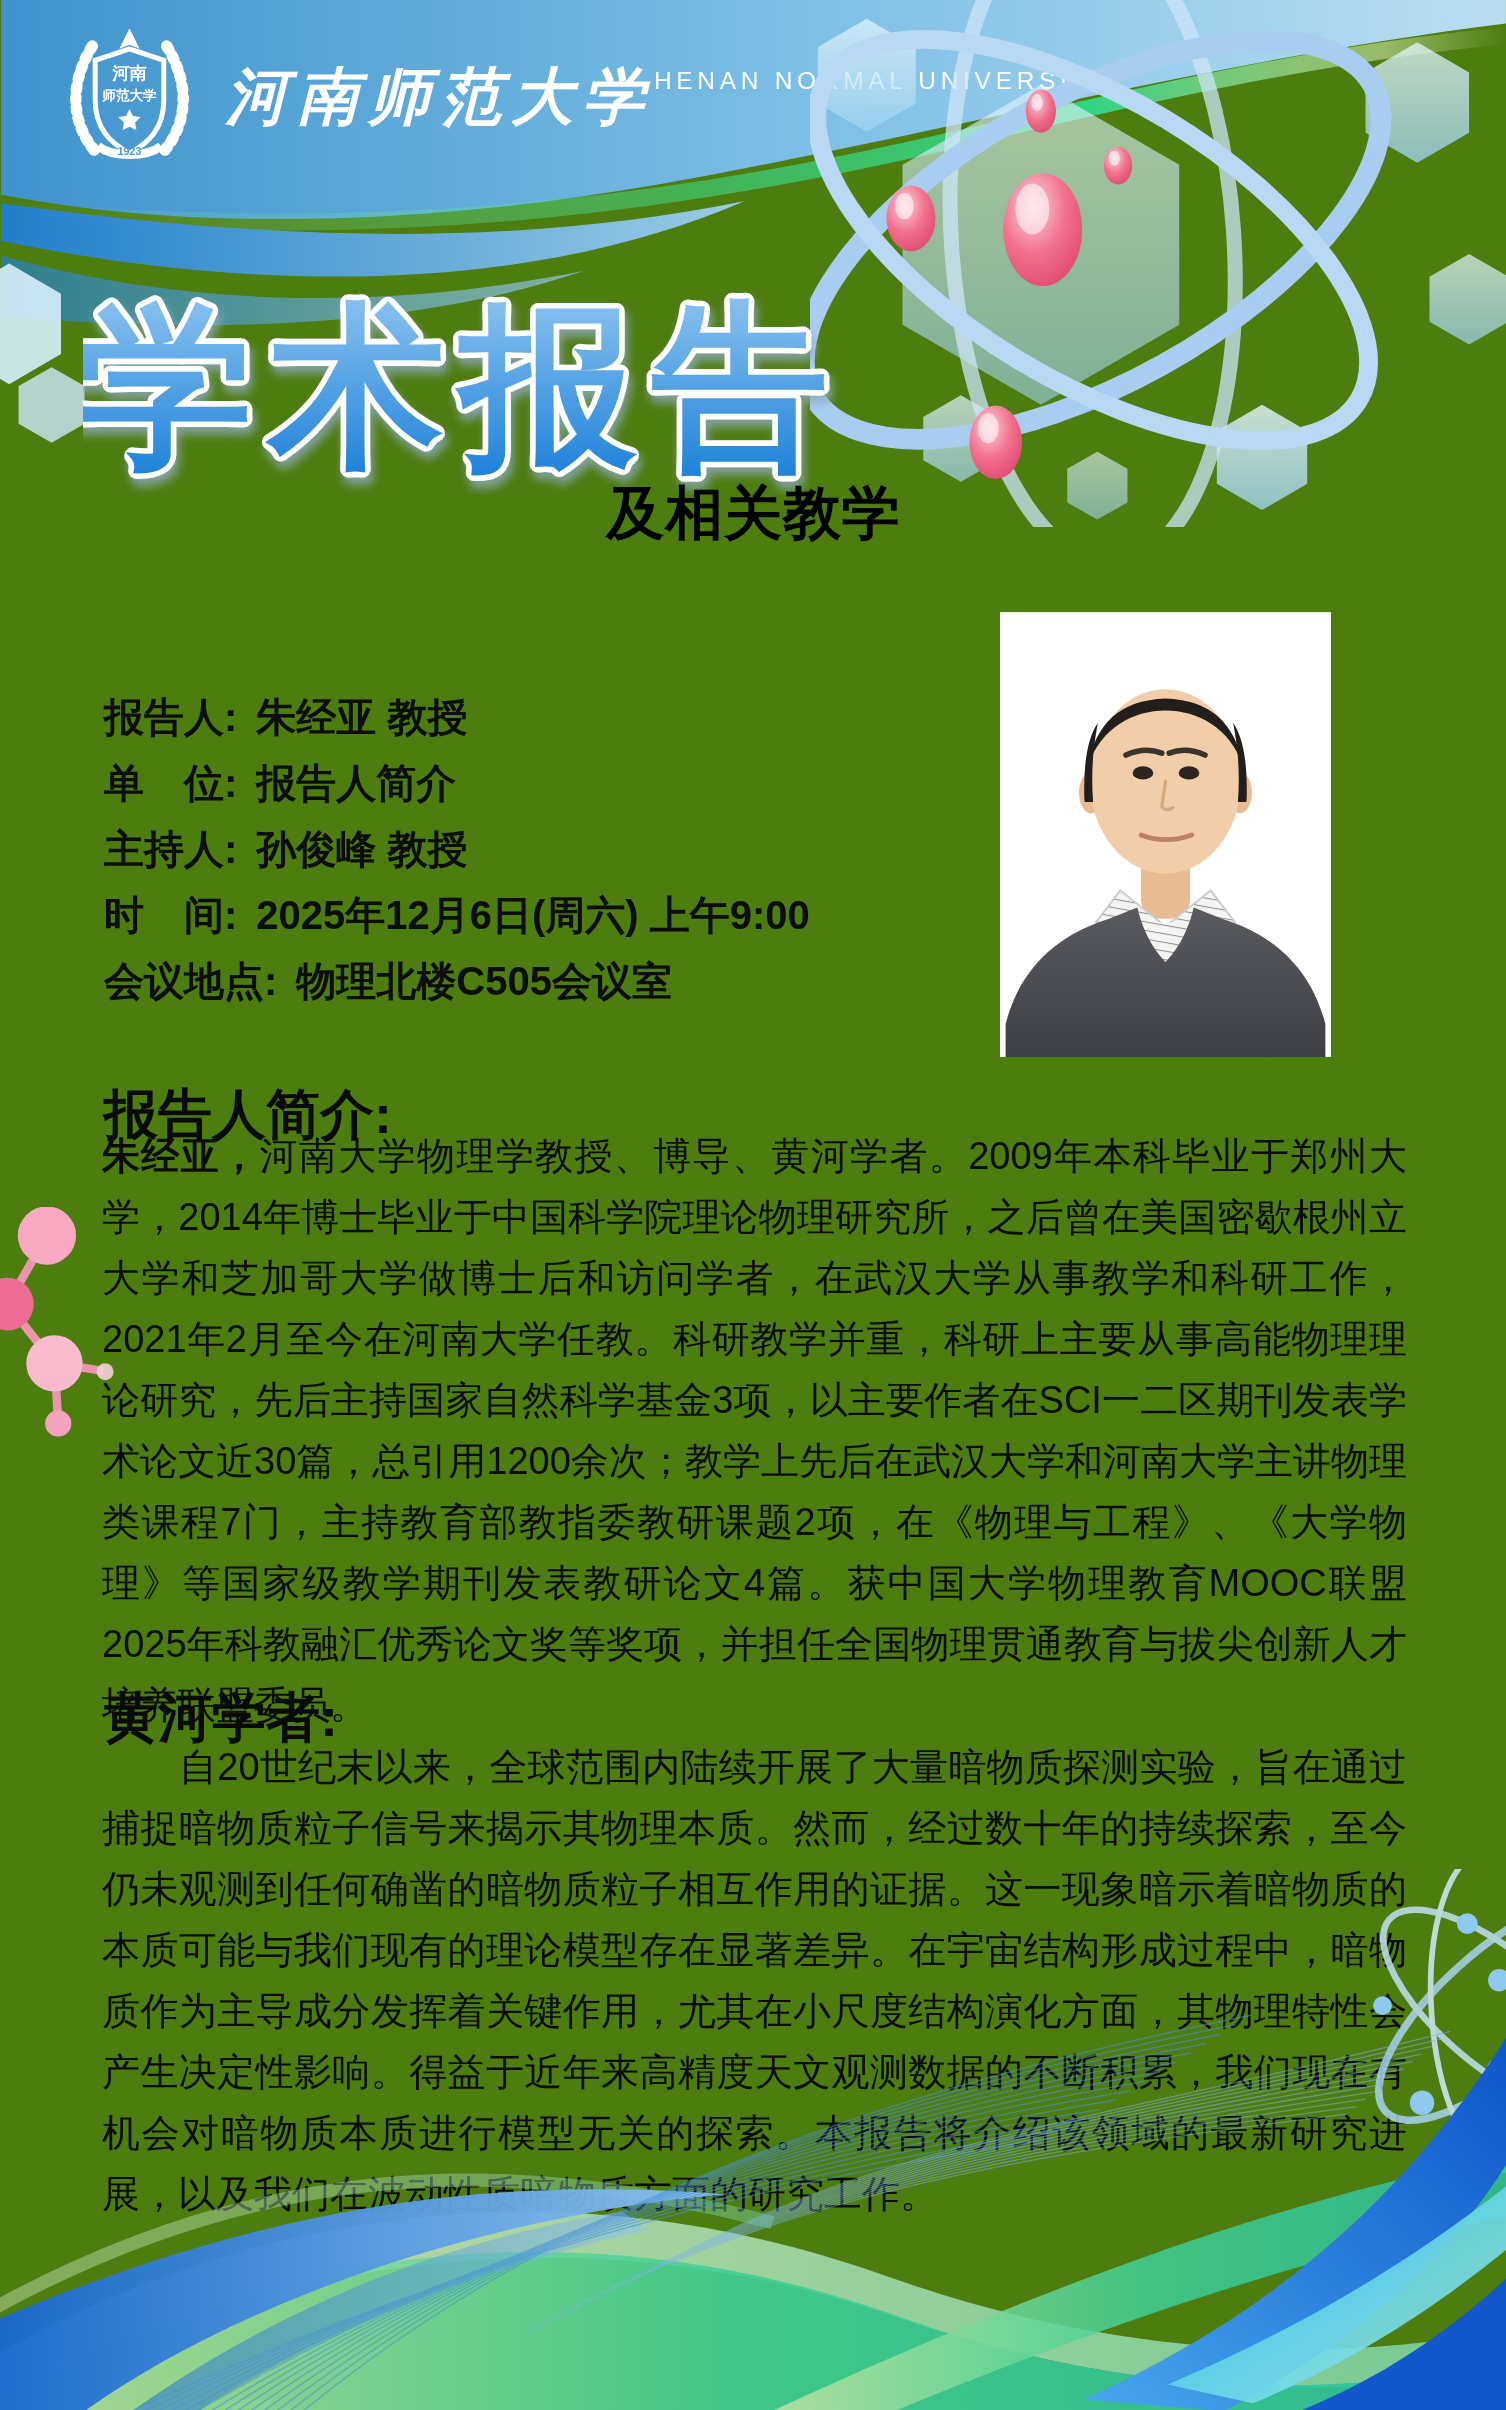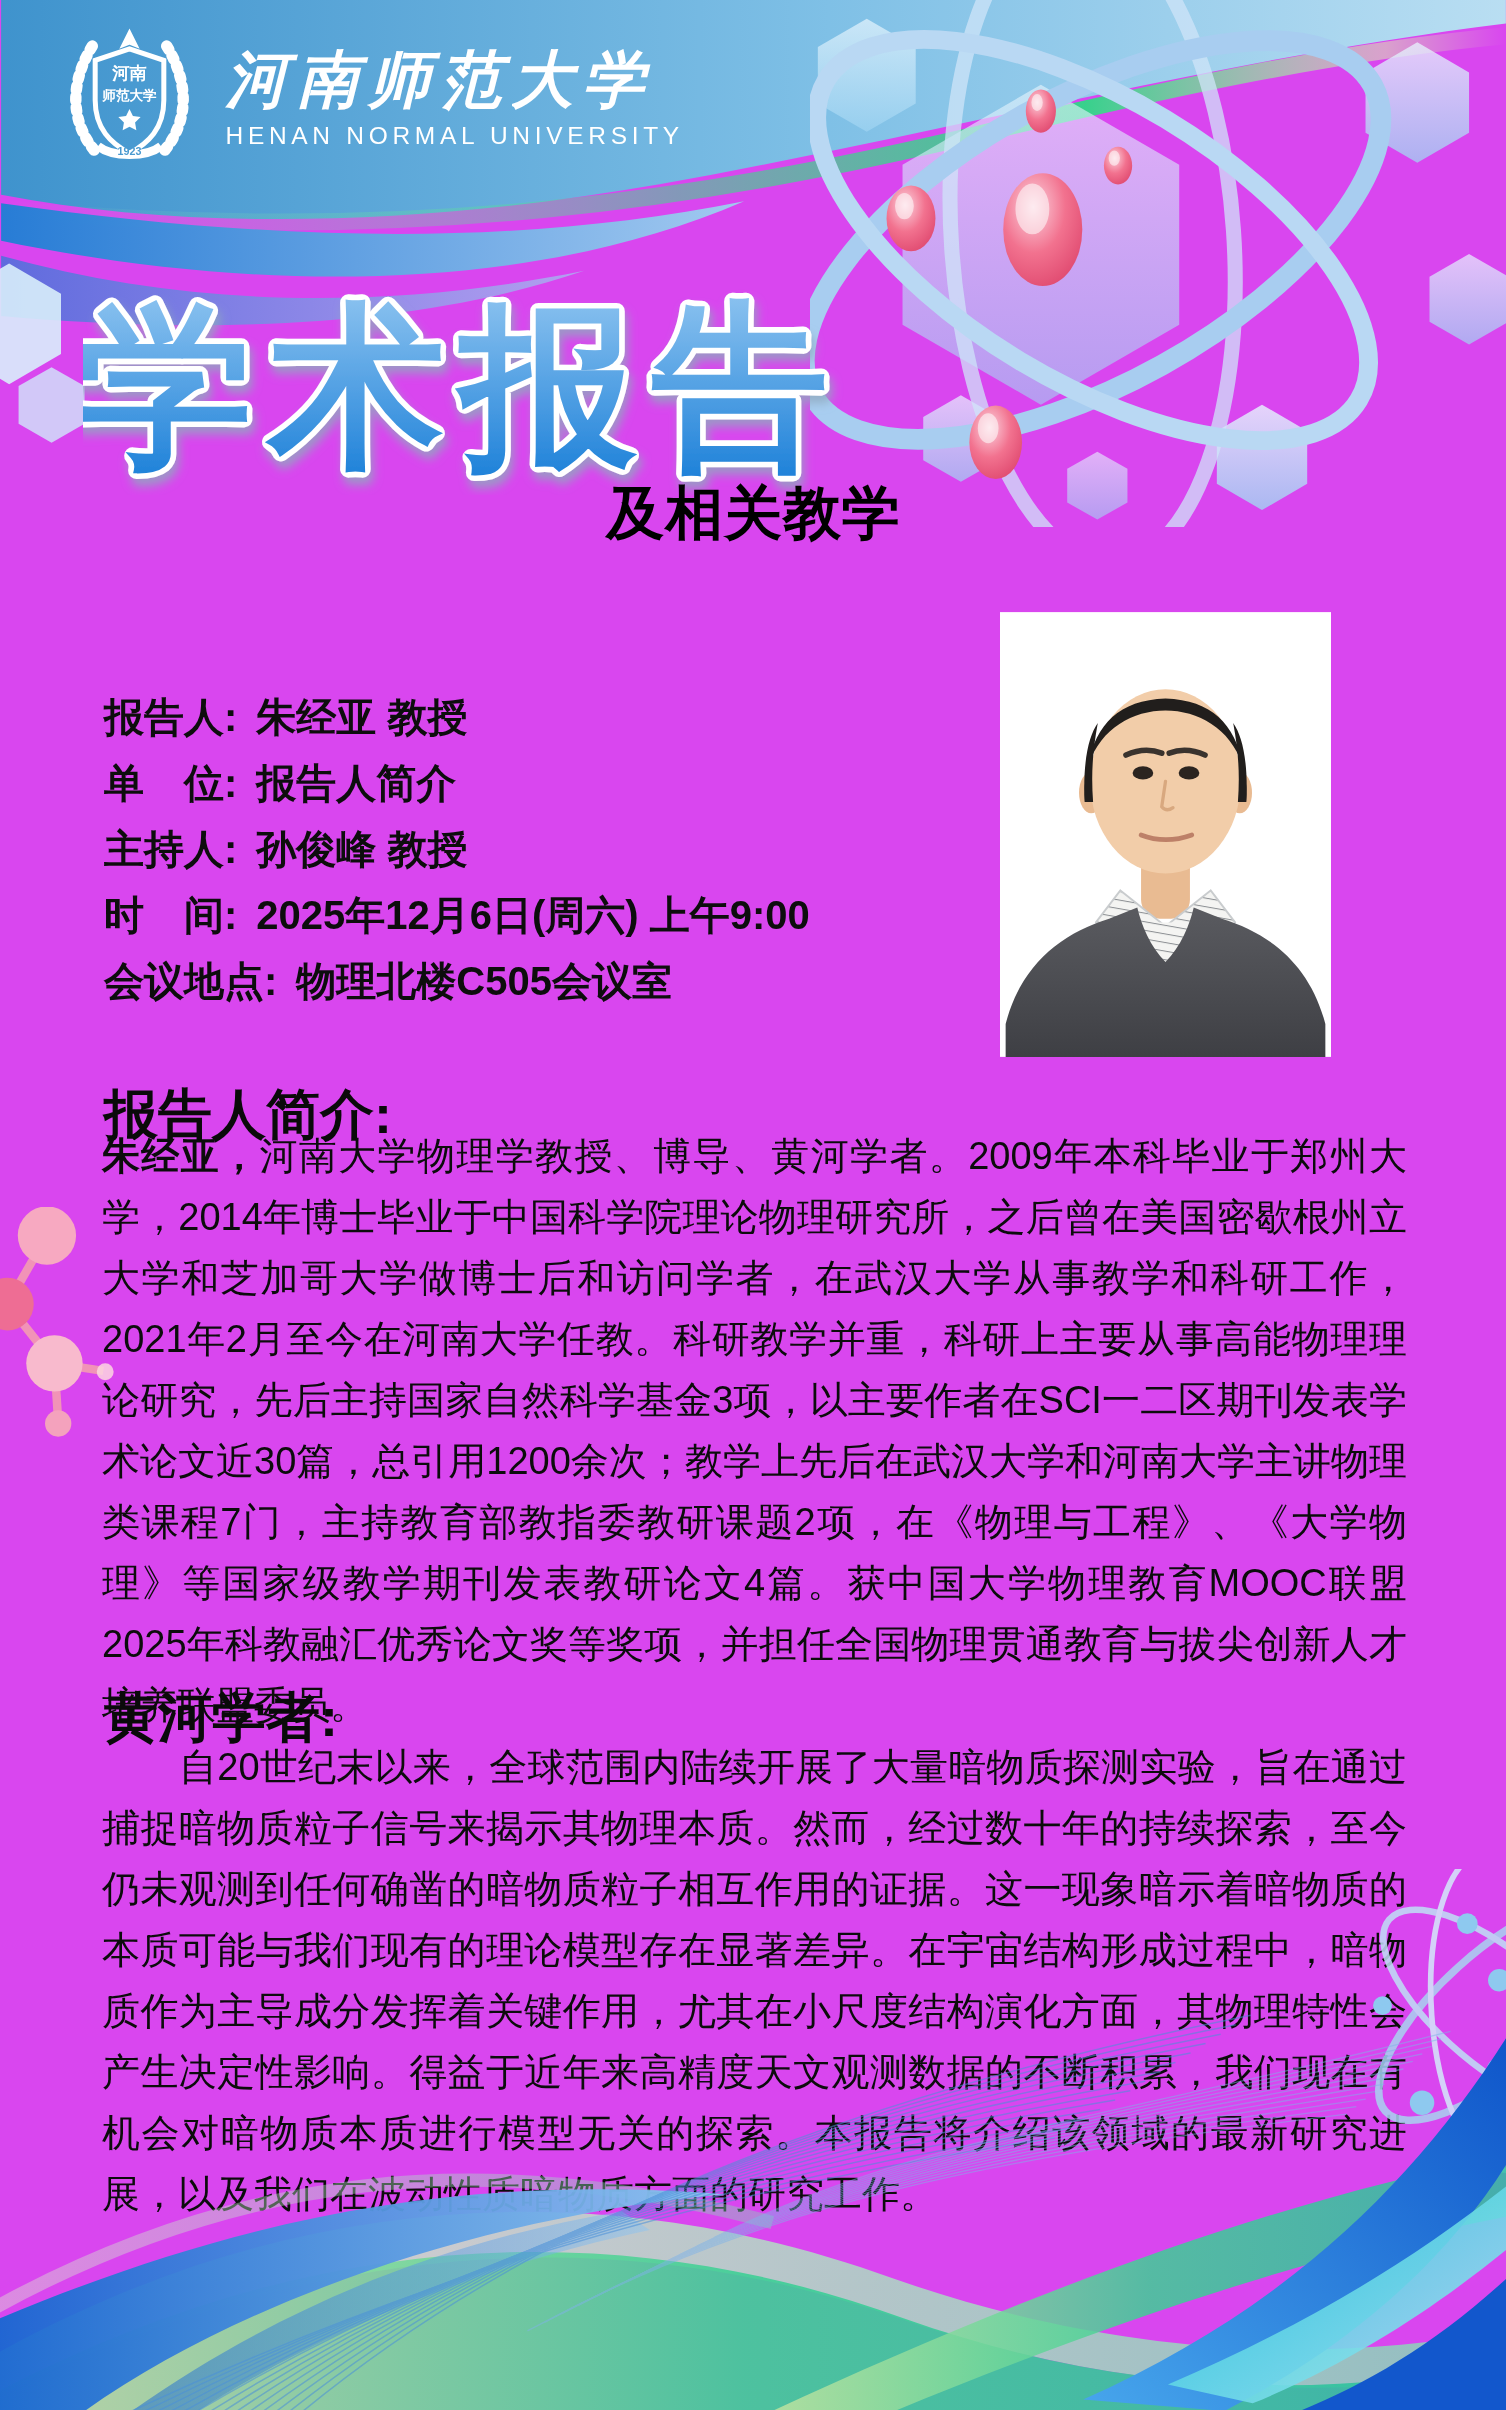--- a/index.html
+++ b/index.html
@@ -1,27 +1,27 @@
 <!DOCTYPE html>
 <html style="font-size:15px"><head>
 <meta charset="utf-8">
 <style>
   html,body{margin:0;padding:0;background:#fff;}
   .poster{
-    position:relative;width:1507px;height:2411px;background:#d946ef;
+    position:relative;width:1507px;height:2411px;background:#4d7c0f;
     overflow:hidden;font-family:"Liberation Sans","DejaVu Sans",sans-serif;
   }
   .abs{position:absolute;}
   svg{display:block;}
 
   
   #header-art{left:0;top:0;}
   .logo-row{left:58px;top:26px;display:flex;align-items:center;gap:24.5px;color:#fff;}
   .emblem{width:143px;height:143px;flex:0 0 auto;}
-  .uni-names{display:flex;flex-direction:column;}
+  .uni-names{display:flex;flex-direction:row;}
   .uni-cn{font-size:62px;font-weight:bold;letter-spacing:9.4px;font-style:italic;
           font-family:"Liberation Serif","DejaVu Serif",serif;line-height:1.15;}
   .uni-en{font-size:24.5px;letter-spacing:4.7px;font-weight:normal;margin-top:5.6px;}
 
   
   #banner-svg{left:83px;top:260px;}
 
   
   .talk-title{left:0;top:476px;width:1507px;text-align:center;color:#000;
               font-size:58px;font-weight:bold;line-height:73px;letter-spacing:0.9px;}

